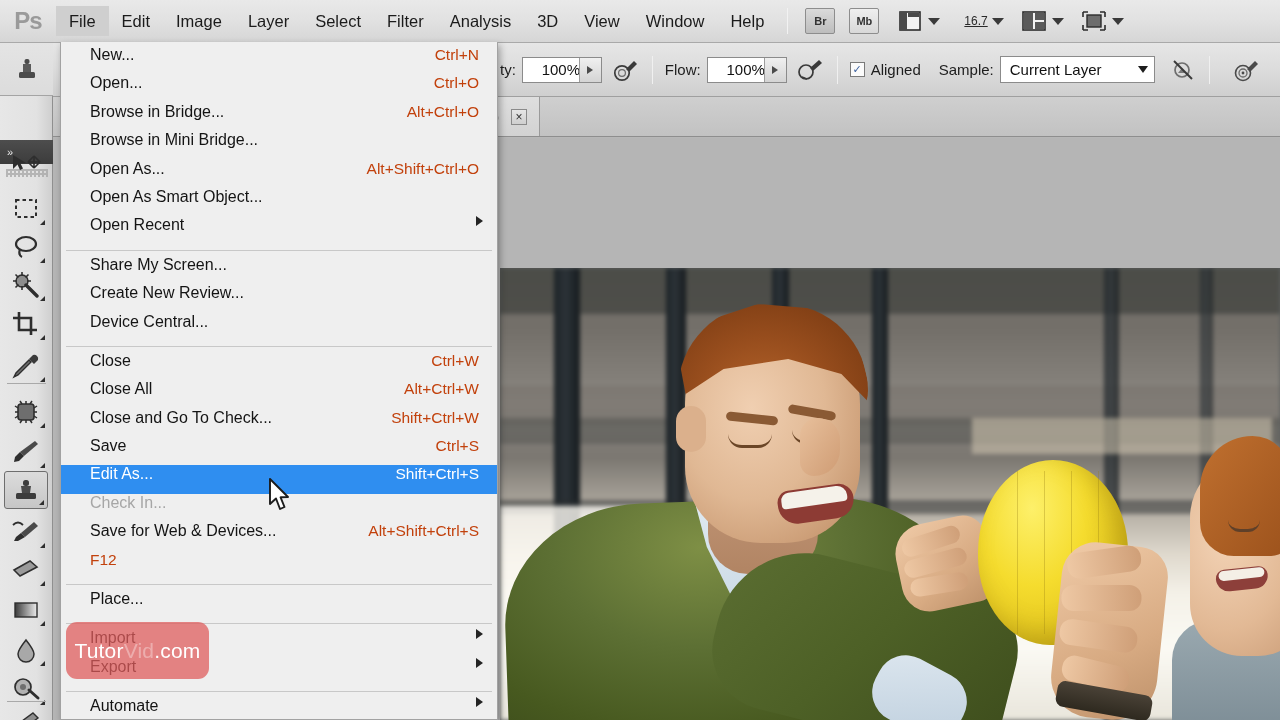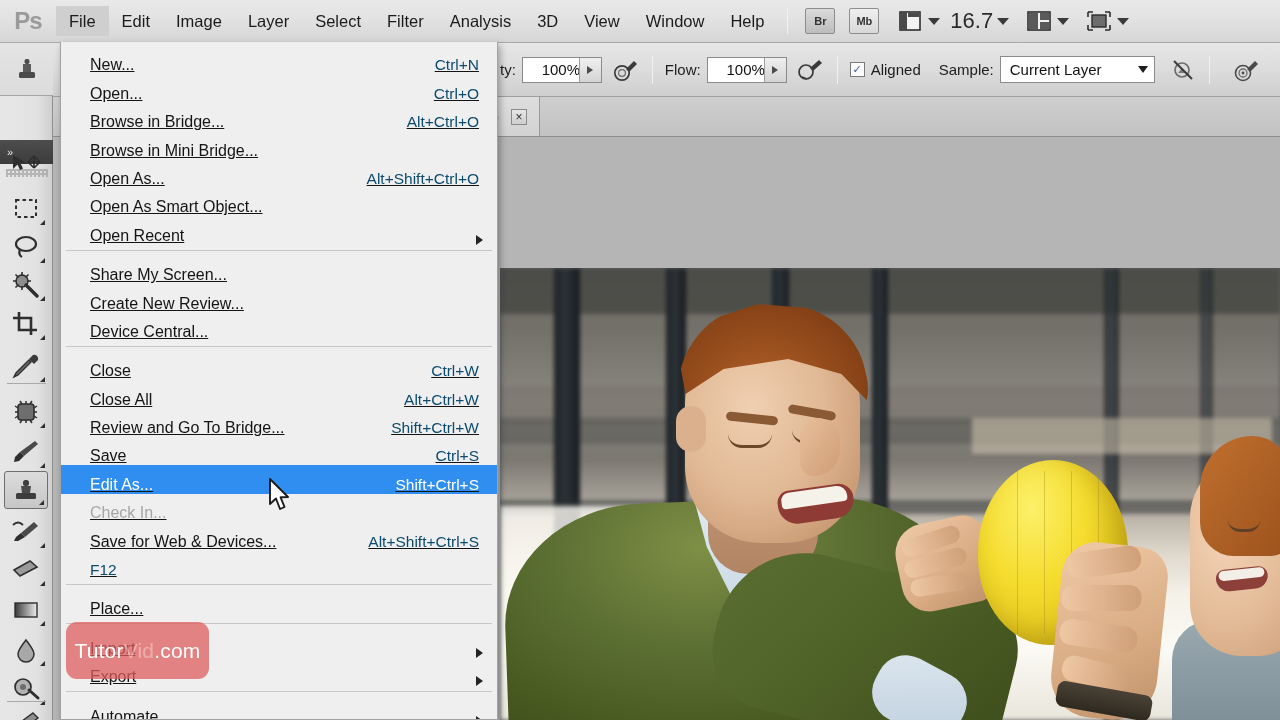--- a/index.html
+++ b/index.html
@@ -42,21 +42,21 @@
   .tool-btn.flat { background: linear-gradient(to bottom,#efefef,#d8d8d8); }
   .icon-sq {
     width: 28px; height: 24px; margin-left: 10px;
     display: flex; align-items: center; justify-content: center;
   }
   .caret-dn {
     width: 0; height: 0; margin: 0 6px 0 4px;
     border-left: 6px solid transparent; border-right: 6px solid transparent;
     border-top: 7px solid #3a3a3a;
   }
-  .zoomval { font-size: 22px; color: #2a2a2a; margin-left: 4px; }
+  .zoomval { font-size: 12px; color: #2a2a2a; margin-left: 18px; text-decoration: underline; }
 
   
   .optionsbar {
     position: absolute; left: 0; top: 43px; width: 1280px; height: 54px;
     background: linear-gradient(to bottom,#e6e6e6 0%,#dcdcdc 50%,#cfcfcf 100%);
     border-bottom: 1px solid #9f9f9f;
     display: flex; align-items: center; padding-left: 500px;
   }
   .opt-label { font-size: 15px; color: #1d1d1d; margin-right: 6px; }
   .num-field {
@@ -336,26 +336,26 @@
   .dropdown {
     position: absolute; left: 60px; top: 42px;
     width: 438px; height: 678px;
     background: #efefef;
     border: 1px solid #a2a2a2; border-top: none;
     box-shadow: 2px 3px 7px rgba(0,0,0,.32);
     overflow: hidden;
   }
   .mrow {
     position: relative; height: 28.4px;
-    display: flex; align-items: flex-end;
+    display: flex; align-items: flex-start;
     padding: 0 14px 0 29px;
-    font-size: 16px; color: #141414; white-space: nowrap; text-decoration: underline;
+    font-size: 16px; color: #141414; white-space: nowrap;
   }
   .mrow .label { flex: 1; }
-  .mrow .accel { color: #0c4a6e; font-size: 15.5px; padding-right: 4px; }
+  .mrow .accel { color: #c2410c; font-size: 15.5px; padding-right: 4px; }
   .mrow.sel { background: #2f8ef0; }
   .mrow.sel .label, .mrow.sel .accel { color: #ffffff; }
   .mrow.dis .label { color: #a6a6a6; }
   .submenu-arrow {
     width: 0; height: 0;
     border-top: 5px solid transparent; border-bottom: 5px solid transparent;
     border-left: 7px solid #242424;
   }
   .msep { height: 1px; background: #c8c8c8; margin: 5px 5px 5px 5px; }
 
@@ -768,21 +768,21 @@
     <div>
       <div class="mrow">
         <span class="label">Close</span>
         <span class="accel">Ctrl+W</span>
       </div>
       <div class="mrow">
         <span class="label">Close All</span>
         <span class="accel">Alt+Ctrl+W</span>
       </div>
       <div class="mrow">
-        <span class="label">Review and Go To Bridge...</span>
+        <span class="label">Close and Go To Check...</span>
         <span class="accel">Shift+Ctrl+W</span>
       </div>
       <div class="mrow">
         <span class="label">Save</span>
         <span class="accel">Ctrl+S</span>
       </div>
       <div class="mrow sel">
         <span class="label">Edit As...</span>
         <span class="accel">Shift+Ctrl+S</span>
       </div>

